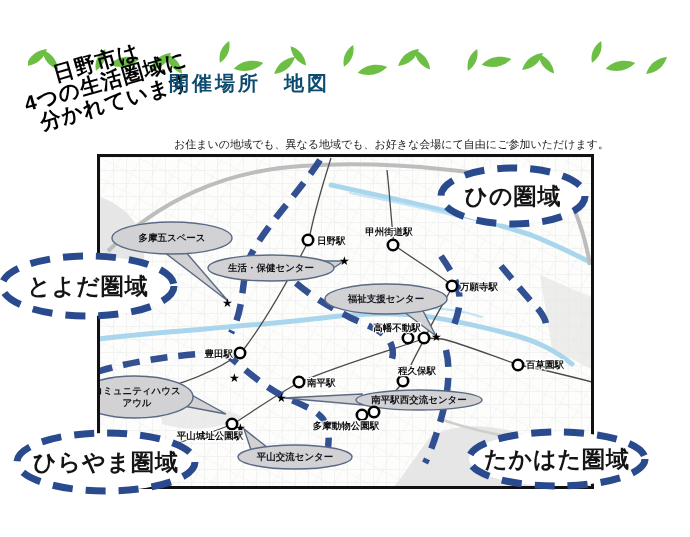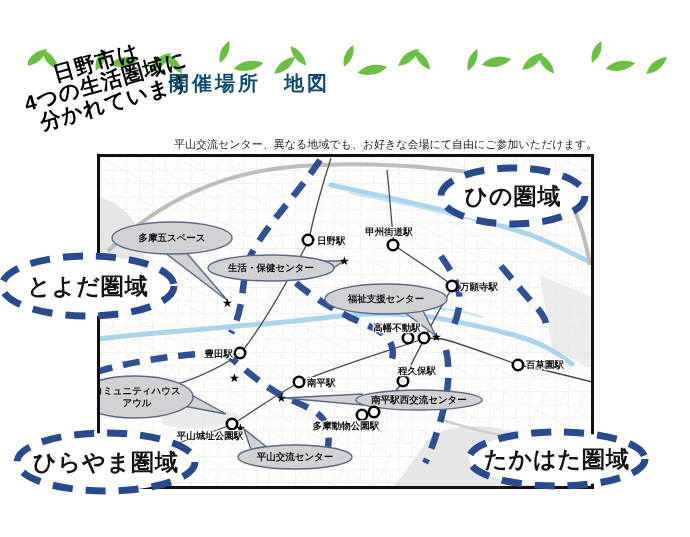--- a/index.html
+++ b/index.html
@@ -72,21 +72,21 @@
     </g>
 </svg>
 
 <div id="tagline">
   <span class="l1">日野市は</span>
   <span class="l2">4つの生活圏域に</span>
   <span class="l3">分かれています</span>
 </div>
 
 <div id="page-title">開催場所　地図</div>
-<div id="page-subtitle">平山交流センター、異なる地域でも、お好きな会場にて自由にご参加いただけます。</div>
+<div id="page-subtitle">お住まいの地域でも、異なる地域でも、お好きな会場にて自由にご参加いただけます。</div>
 
 <div id="map-frame">
 <svg width="491" height="329" viewBox="0 0 491 329">
   <defs>
     <pattern id="g1" width="13" height="13" patternUnits="userSpaceOnUse">
       <path d="M0 0H13M0 0V13" stroke="#e3e3e3" stroke-width="1" fill="none"></path>
     </pattern>
     <pattern id="g2" width="18" height="18" patternUnits="userSpaceOnUse" patternTransform="rotate(28)">
       <path d="M0 0H18M0 0V18" stroke="#ededed" stroke-width="1" fill="none"></path>
     </pattern>

